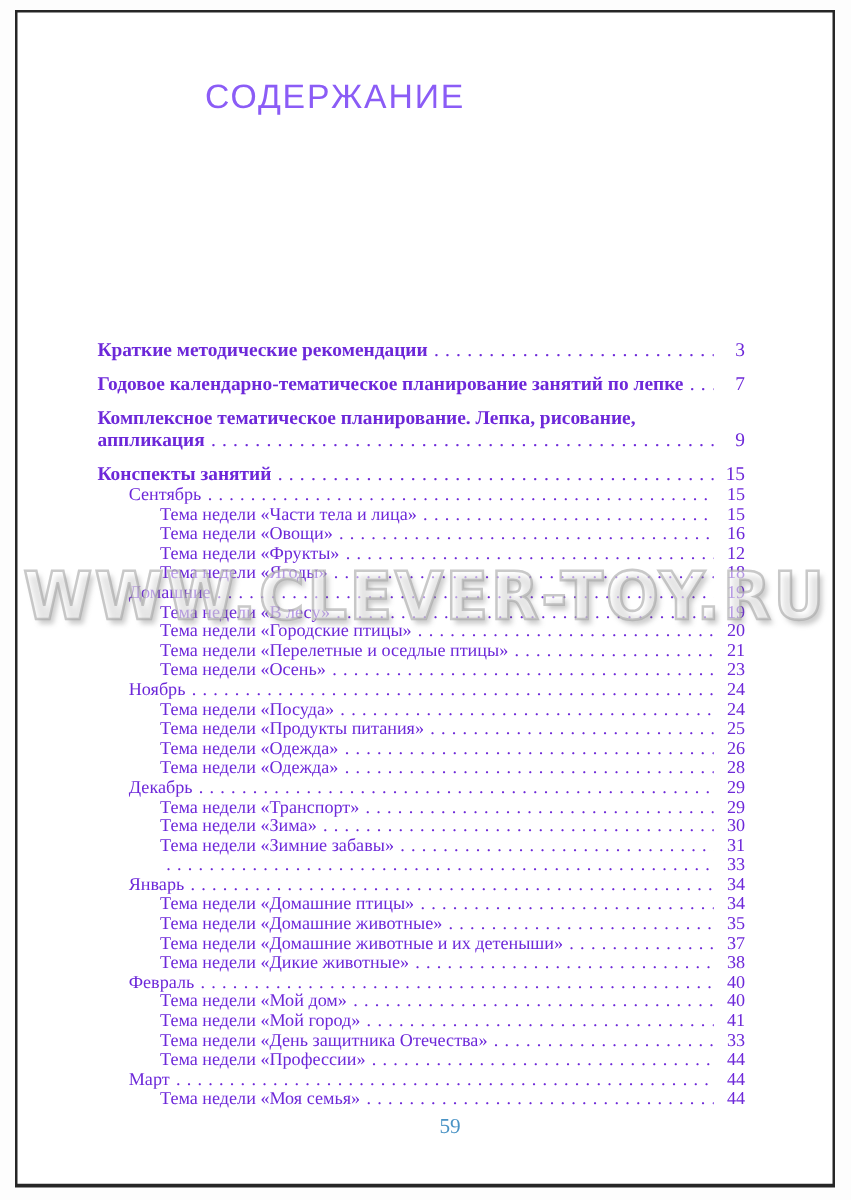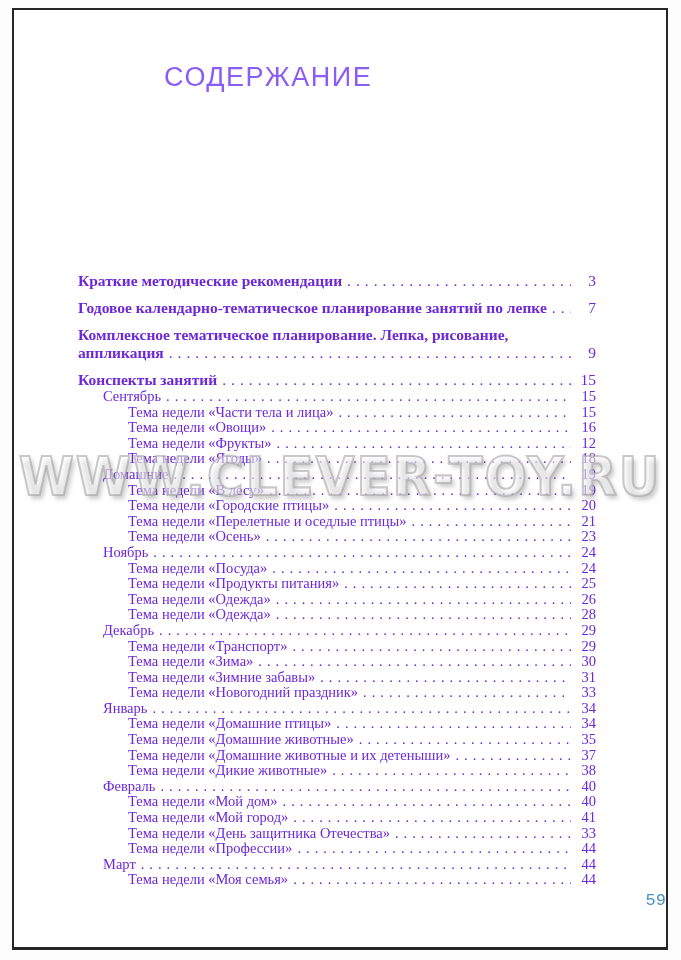--- a/index.html
+++ b/index.html
@@ -93,22 +93,22 @@
     -webkit-text-stroke: 2px rgba(165,165,165,0.6);
     text-shadow: 3px 4px 4px rgba(110,110,110,0.35);
     transform: scaleY(1.06);
     pointer-events: none;
   }
   .pagenum {
     position: absolute;
     left: 0;
     right: 0;
     top: 881px;
-    text-align: right;
-    font-family: Liberation Mono, monospace;
+    text-align: center;
+    font-family: Liberation Serif, serif;
     font-size: 17px;
     padding-left: 40px;
   }
 </style>
 </head>
 <body>
 
 <div class="photo">
   <div class="page-frame">
 
@@ -272,21 +272,20 @@
         </div>
         <div class="entry lvl2">
           <div class="row">
             <span class="label">Тема недели «Зимние забавы»</span>
             <span class="dots"></span>
             <span class="pagecol">31</span>
           </div>
         </div>
         <div class="entry lvl2">
           <div class="row">
-            <span class="label">Тема недели «Новогодний праздник»</span>
             <span class="dots"></span>
             <span class="pagecol">33</span>
           </div>
         </div>
         <div class="entry lvl1">
           <div class="row">
             <span class="label">Январь</span>
             <span class="dots"></span>
             <span class="pagecol">34</span>
           </div>

